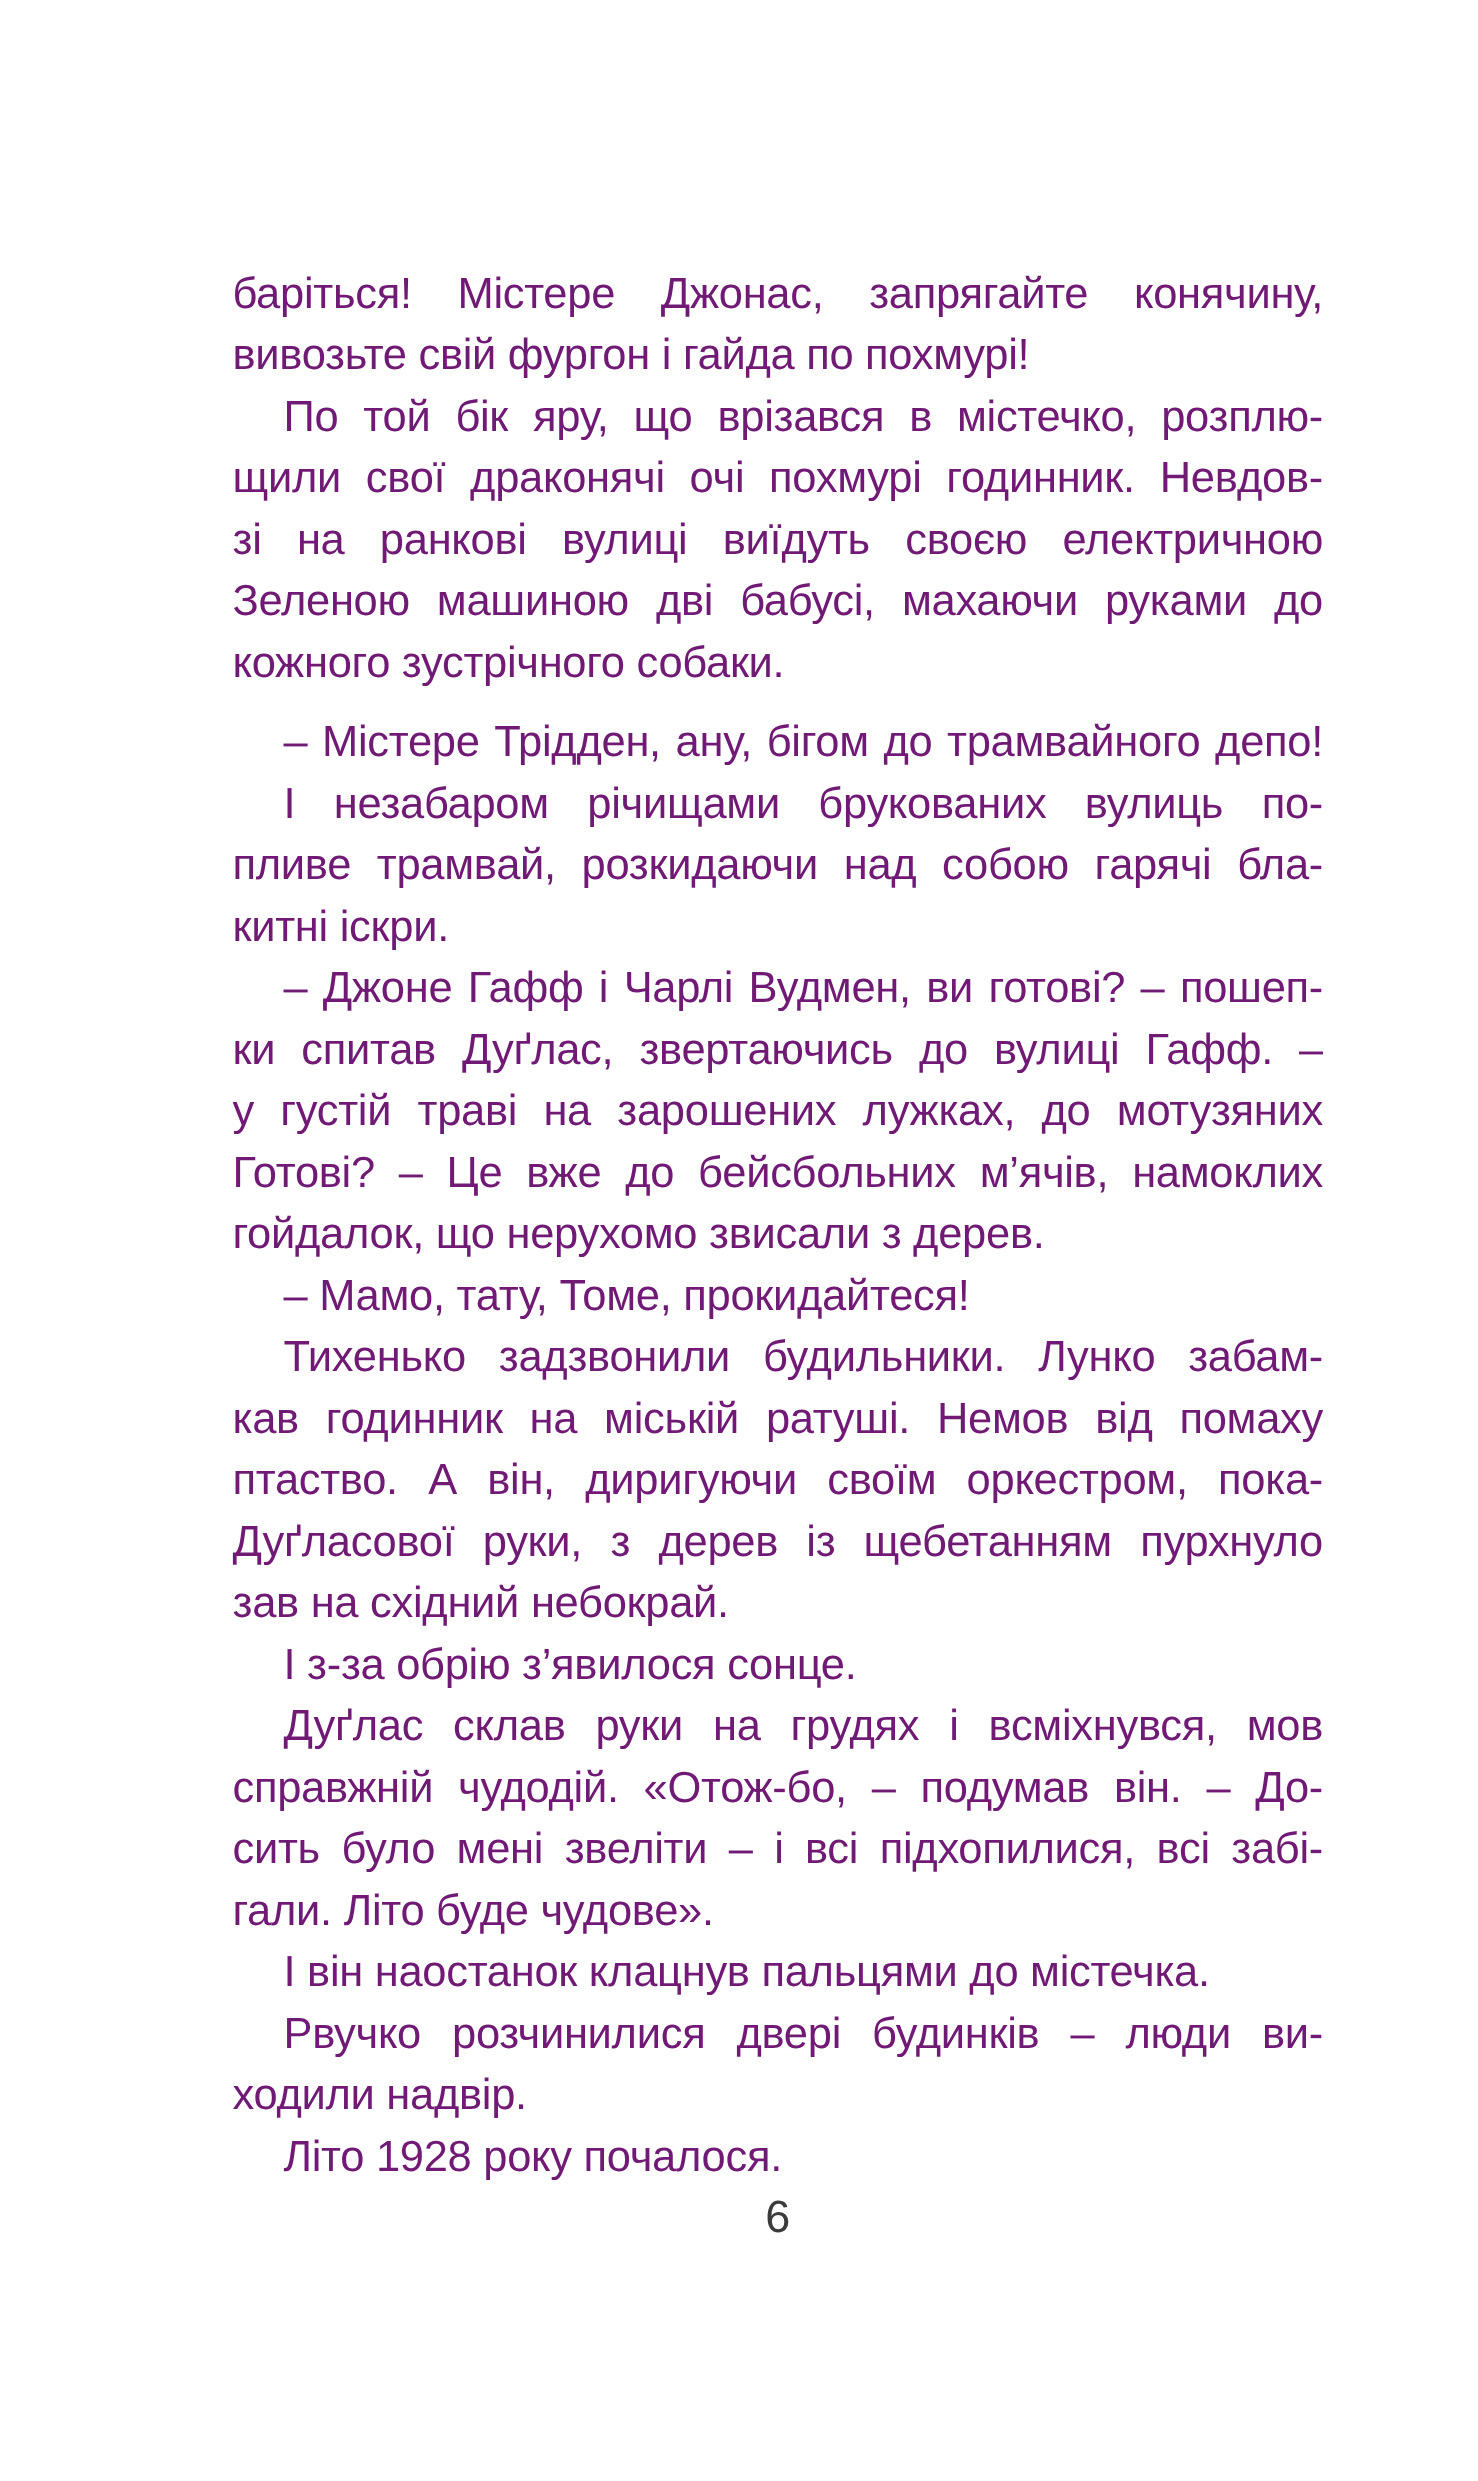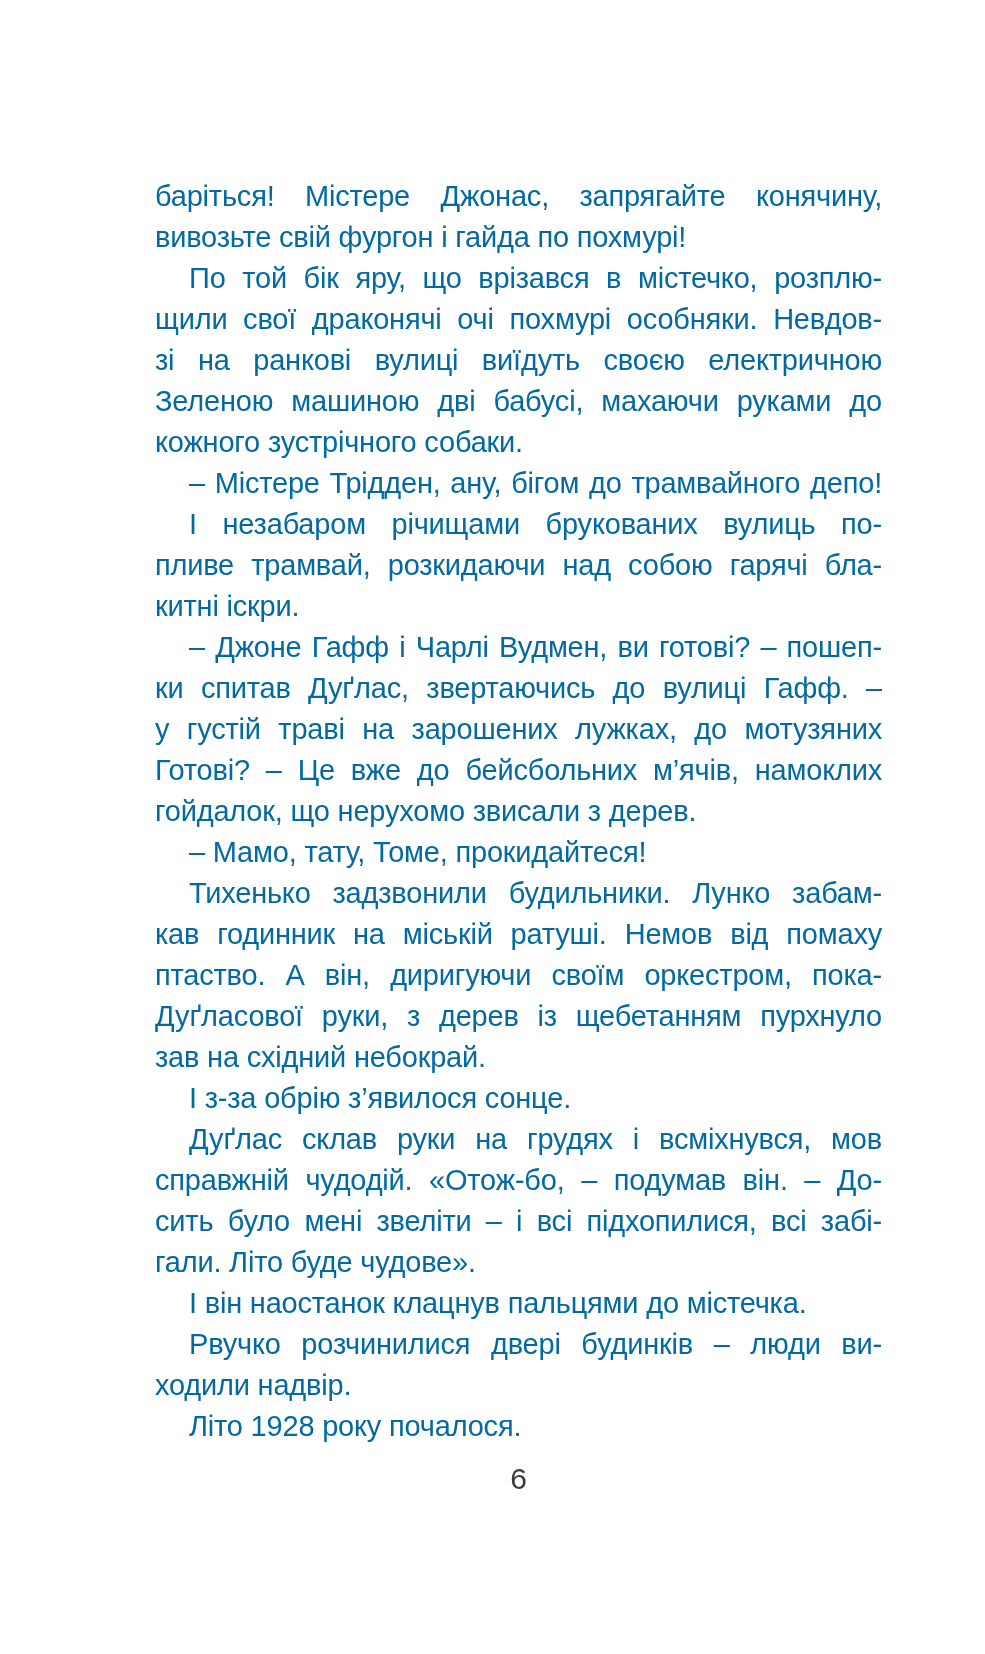--- a/index.html
+++ b/index.html
@@ -19,39 +19,40 @@
     left: 0; top: 0;
     width: 985px;
     height: 1654px;
     background: #ffffff;
   }
   .text-block {
     position: absolute;
     left: 155px;
     top: 176px;
     width: 727px;
-    color: #0369a1;
+    color: #701a75;
     font-size: 29px;
     line-height: 41px;
     letter-spacing: -0.2px;
   }
   .paragraph {
     margin: 0;
     padding: 0;
   }
   .line {
     text-align: justify;
     text-align-last: justify;
     overflow: hidden;
   }
   .line.last {
     text-align-last: left;
   }
   .line.fill {
     text-align-last: justify;
+    margin-top: 12px;
   }
   .line.indent {
     text-indent: 34px;
   }
   .page-number {
     position: absolute;
     left: 155px;
     top: 1458px;
     width: 727px;
     text-align: center;
@@ -64,21 +65,21 @@
 <body>
 
 <div class="page">
   <div class="text-block">
       <div class="paragraph">
         <div class="line">баріться! Містере Джонас, запрягайте конячину,</div>
         <div class="line last">вивозьте свій фургон і гайда по похмурі!</div>
       </div>
       <div class="paragraph">
         <div class="line indent">По той бік яру, що врізався в містечко, розплю-</div>
-        <div class="line">щили свої драконячі очі похмурі особняки. Невдов-</div>
+        <div class="line">щили свої драконячі очі похмурі годинник. Невдов-</div>
         <div class="line">зі на ранкові вулиці виїдуть своєю електричною</div>
         <div class="line">Зеленою машиною дві бабусі, махаючи руками до</div>
         <div class="line last">кожного зустрічного собаки.</div>
       </div>
       <div class="paragraph">
         <div class="line indent last fill">– Містере Трідден, ану, бігом до трамвайного депо!</div>
       </div>
       <div class="paragraph">
         <div class="line indent">І незабаром річищами брукованих вулиць по-</div>
         <div class="line">пливе трамвай, розкидаючи над собою гарячі бла-</div>

